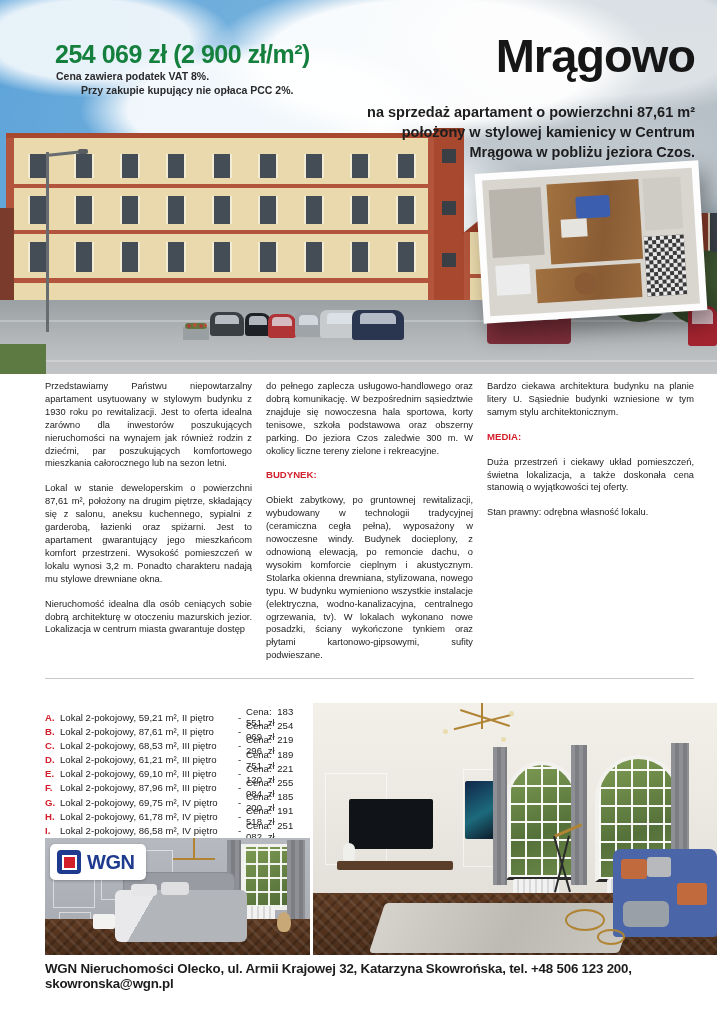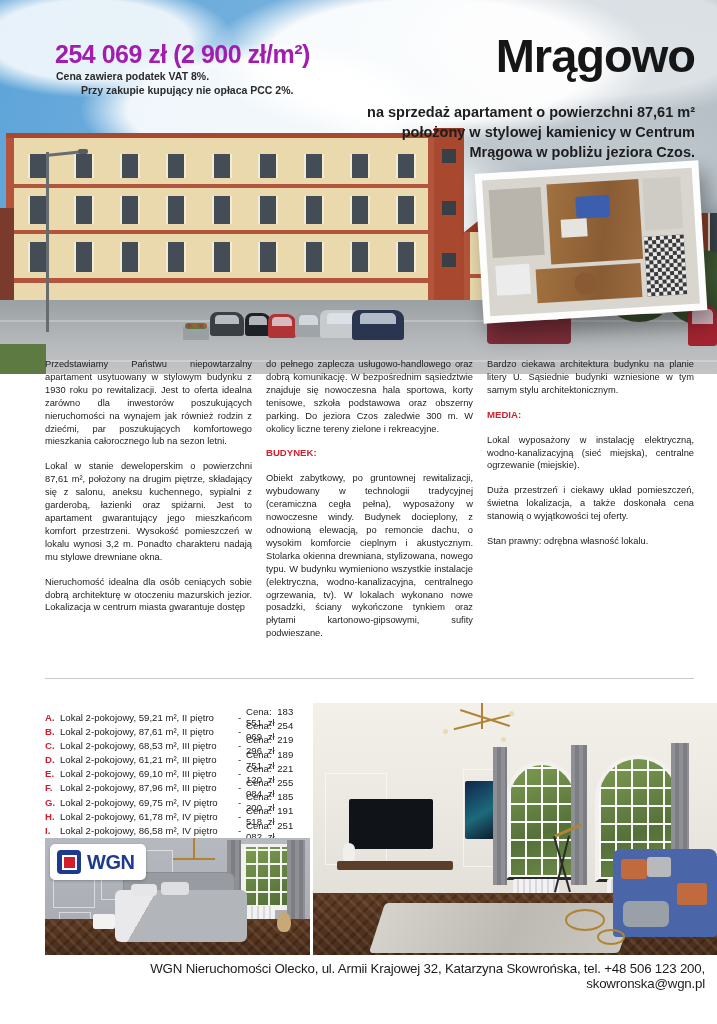--- a/index.html
+++ b/index.html
@@ -49,26 +49,26 @@
   .lamp::before{content:"";position:absolute;left:0;top:2px;width:36px;height:3px;background:#676c70;transform:rotate(-6deg);transform-origin:left center;}
   .lamp::after{content:"";position:absolute;left:32px;top:-3px;width:10px;height:5px;border-radius:2px;background:#585d61;}
   
   .plan{position:absolute;left:479px;top:167px;width:224px;height:150px;background:#fdfdfd;
     transform:rotate(-3.5deg);box-shadow:6px 12px 22px rgba(0,0,0,.38);padding:7px;box-sizing:border-box;}
   .plan-in{position:relative;width:100%;height:100%;background:#d9d6d0;}
   .room{position:absolute;}
   .wood{background:linear-gradient(100deg,#a1713f,#8a5c34 60%,#9a6b3e);}
   .checker{background:conic-gradient(#3a3a3a 0 25%,#e8e8e8 0 50%,#3a3a3a 0 75%,#e8e8e8 0) 0 0/8px 8px;}
   
-  .price{position:absolute;left:55px;top:40px;font-size:25px;font-weight:800;letter-spacing:-.5px;color:#a21caf;}
+  .price{position:absolute;left:55px;top:40px;font-size:25px;font-weight:800;letter-spacing:-.5px;color:#15803d;}
   .pnote{position:absolute;left:56px;font-size:10.5px;font-weight:600;color:#2a2a2c;}
   .city{position:absolute;right:22px;top:28px;font-size:47px;font-weight:800;letter-spacing:-1px;color:#161616;}
   .subtitle{position:absolute;right:22px;top:102px;width:352px;text-align:right;font-size:14.5px;line-height:1.38;font-weight:600;color:#1d1d1f;}
   
-  .cols{position:absolute;left:45px;top:358px;width:649px;display:flex;gap:14px;}
+  .cols{position:absolute;left:45px;top:380px;width:649px;display:flex;gap:14px;}
   .col{width:207px;font-size:9.3px;line-height:12.9px;text-align:justify;color:#222;}
   .col p{margin:0 0 12px 0;}
   .col p.tight{margin:0;}
   .redhead{color:#d21f2b;font-weight:700;margin:0 0 1px 0;font-size:9.6px;}
   
   .divider{position:absolute;left:45px;top:678px;width:649px;height:1px;background:#c9c9c9;}
   .offers-head{position:absolute;left:45px;top:687px;font-size:10px;font-weight:700;color:#111;}
   .offers{position:absolute;left:45px;top:706px;width:265px;}
   .orow{display:grid;grid-template-columns:15px 178px 8px auto;height:14.2px;align-items:center;font-size:9.6px;color:#222;}
   .olet{color:#d21f2b;font-weight:700;}
@@ -92,21 +92,21 @@
   .rug{position:absolute;background:linear-gradient(100deg,#d6d3cc,#bdbab3 55%,#cac7c0);border-radius:4px;transform:skewX(-18deg);}
   .tvc{position:absolute;background:#101418;border-radius:2px;}
   .chand{position:absolute;width:2px;background:#b08433;}
   .curt{position:absolute;background:repeating-linear-gradient(90deg,#8e9096 0 4px,#7c7e84 4px 8px);}
   
   .wgn{position:absolute;left:50px;top:844px;height:36px;background:#ffffff;border-radius:5px;display:flex;align-items:center;gap:6px;padding:0 12px 0 7px;box-shadow:0 1px 3px rgba(0,0,0,.25);}
   .wgn-sq{width:24px;height:24px;background:#1e3a8f;border-radius:4px;display:flex;align-items:center;justify-content:center;}
   .wgn-sq i{display:block;width:11px;height:11px;background:#d21f2b;border:2px solid #fff;}
   .wgn-txt{color:#1e3a8f;font-size:20px;font-weight:800;letter-spacing:-.5px;}
   
-  .footer{position:absolute;left:45px;top:961px;width:660px;font-size:13.3px;font-weight:400;letter-spacing:-.2px;color:#1c1c1e;text-align:right;}
+  .footer{position:absolute;left:45px;top:961px;width:660px;font-size:13.3px;font-weight:700;letter-spacing:-.2px;color:#1c1c1e;}
 </style>
 </head>
 <body>
 
 <div class="page">
 
   <div class="hero">
     <div class="sky"></div>
 
     <div class="facadeA">
@@ -175,21 +175,20 @@
       <p>Nieruchomość idealna dla osób ceniących sobie dobrą architekturę w otoczeniu mazurskich jezior. Lokalizacja w centrum miasta gwarantuje dostęp</p>
     </div>
     <div class="col">
       <p>do pełnego zaplecza usługowo-handlowego oraz dobrą komunikację. W bezpośrednim sąsiedztwie znajduje się nowoczesna hala sportowa, korty tenisowe, szkoła podstawowa oraz obszerny parking. Do jeziora Czos zaledwie 300 m. W okolicy liczne tereny zielone i rekreacyjne.</p>
       <p class="redhead">BUDYNEK:</p>
       <p>Obiekt zabytkowy, po gruntownej rewitalizacji, wybudowany w technologii tradycyjnej (ceramiczna cegła pełna), wyposażony w nowoczesne windy. Budynek docieplony, z odnowioną elewacją, po remoncie dachu, o wysokim komforcie cieplnym i akustycznym. Stolarka okienna drewniana, stylizowana, nowego typu. W budynku wymieniono wszystkie instalacje (elektryczna, wodno-kanalizacyjna, centralnego ogrzewania, tv). W lokalach wykonano nowe posadzki, ściany wykończone tynkiem oraz płytami kartonowo-gipsowymi, sufity podwieszane.</p>
     </div>
     <div class="col">
       <p>Bardzo ciekawa architektura budynku na planie litery U. Sąsiednie budynki wzniesione w tym samym stylu architektonicznym.</p>
       <p class="redhead">MEDIA:</p>
-      <p>Lokal wyposażony w instalację elektryczną, wodno-kanalizacyjną (sieć miejska), centralne ogrzewanie (miejskie).</p>
       <p>Duża przestrzeń i ciekawy układ pomieszczeń, świetna lokalizacja, a także doskonała cena stanowią o wyjątkowości tej oferty.</p>
       <p>Stan prawny: odrębna własność lokalu.</p>
     </div>
   </div>
 
   <div class="divider"></div>
   <div class="offers">
     <div class="orow">
         <span class="olet">A.</span>
         <span>Lokal 2-pokojowy, 59,21 m², II piętro</span>

